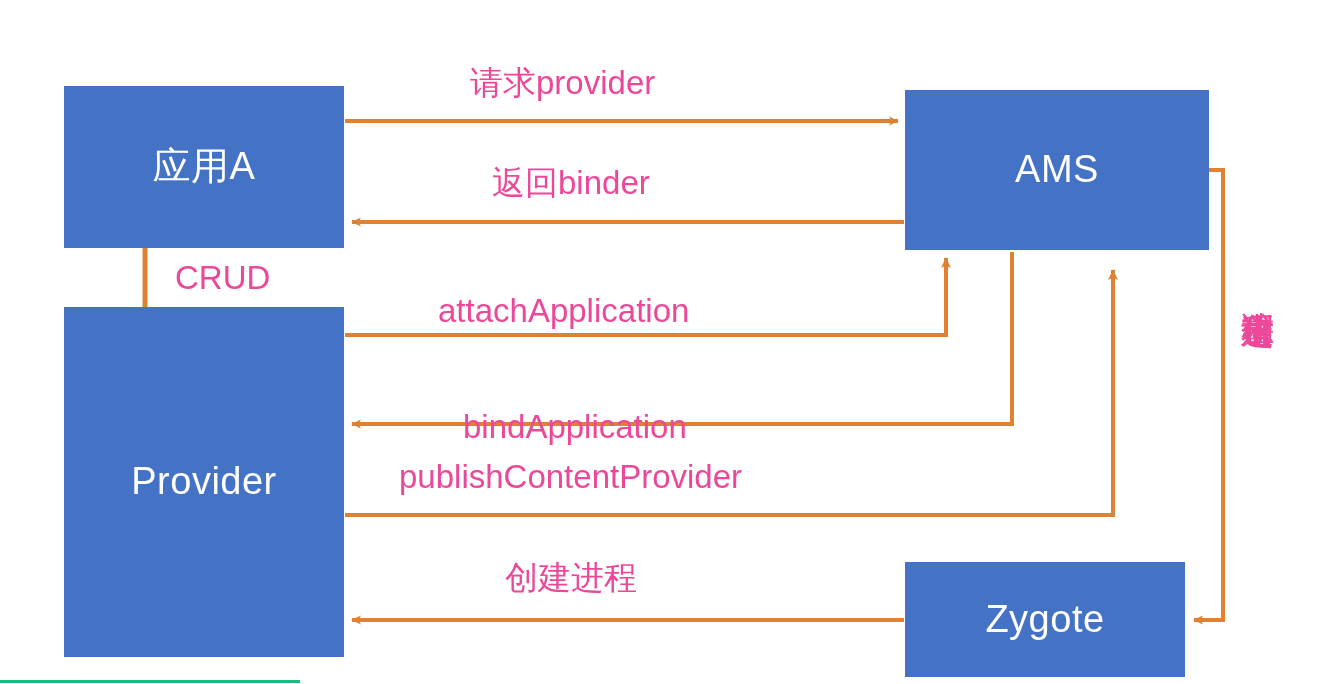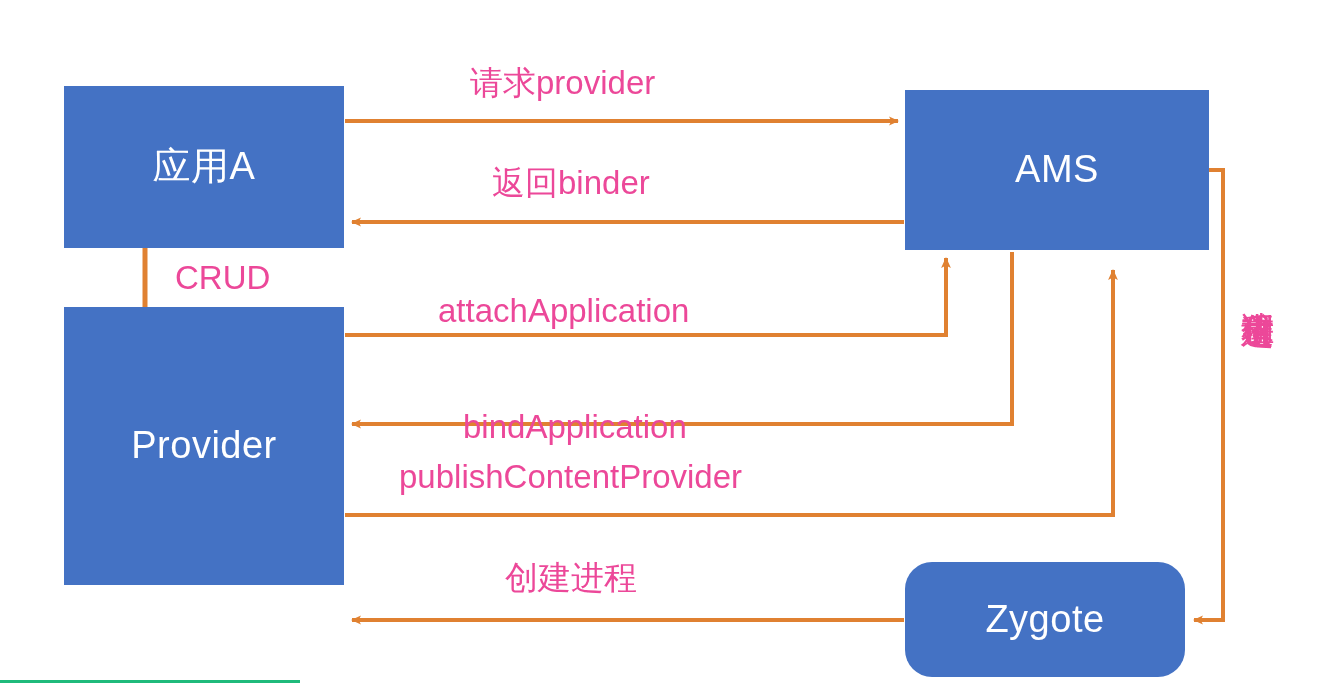--- a/index.html
+++ b/index.html
@@ -24,23 +24,23 @@
     justify-content: center;
     box-sizing: border-box;
     text-align: center;
     line-height: 1.1;
   }
   .node-label {
     font-weight: 400;
     letter-spacing: 0.5px;
   }
   #node-app      { left: 64px;  top: 86px;  width: 280px; height: 162px; }
-  #node-provider { left: 64px;  top: 307px; width: 280px; height: 278px; }
+  #node-provider { left: 64px;  top: 307px; width: 280px; height: 350px; }
   #node-ams      { left: 905px; top: 90px;  width: 304px; height: 160px; }
-  #node-zygote   { left: 905px; top: 562px; width: 280px; height: 115px; border-radius: 27px; }
+  #node-zygote   { left: 905px; top: 562px; width: 280px; height: 115px; }
 
   #node-app .node-label      { font-size: 38px; }
   #node-provider .node-label { font-size: 38px; }
   #node-ams .node-label      { font-size: 38px; }
   #node-zygote .node-label   { font-size: 38px; }
 
   .edge-label {
     position: absolute;
     color: #ec4899;
     font-size: 33px;

